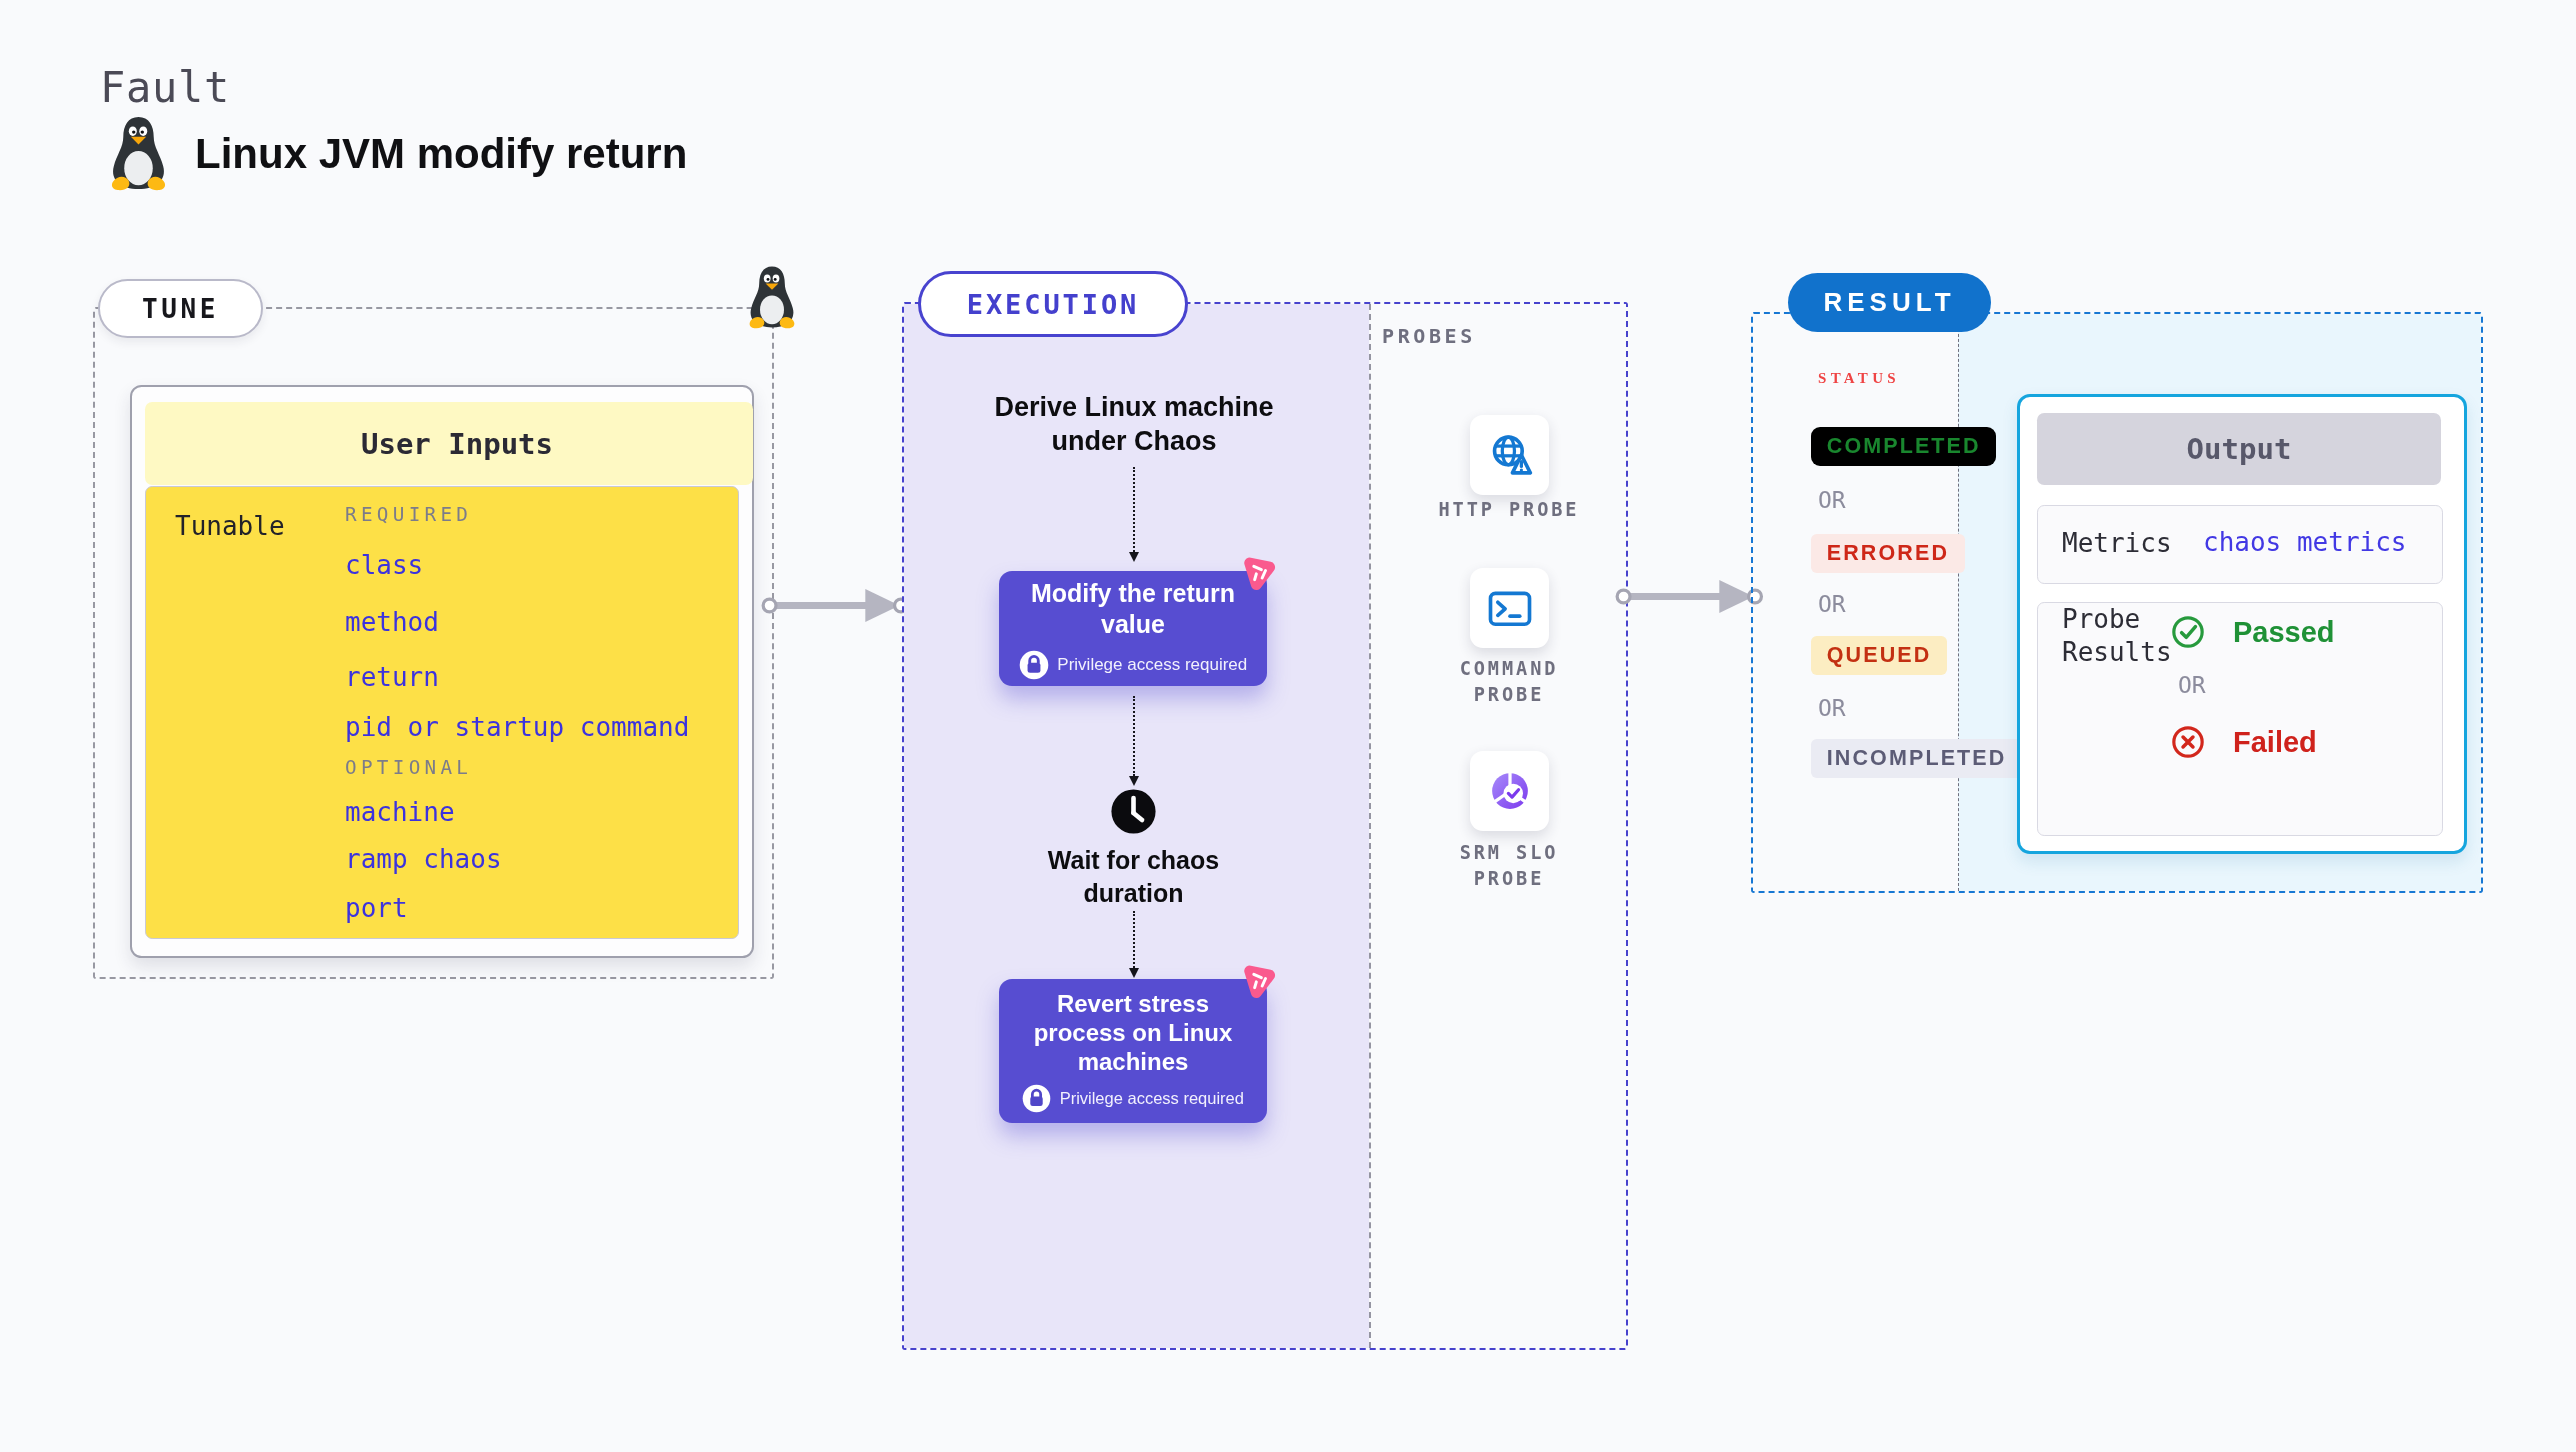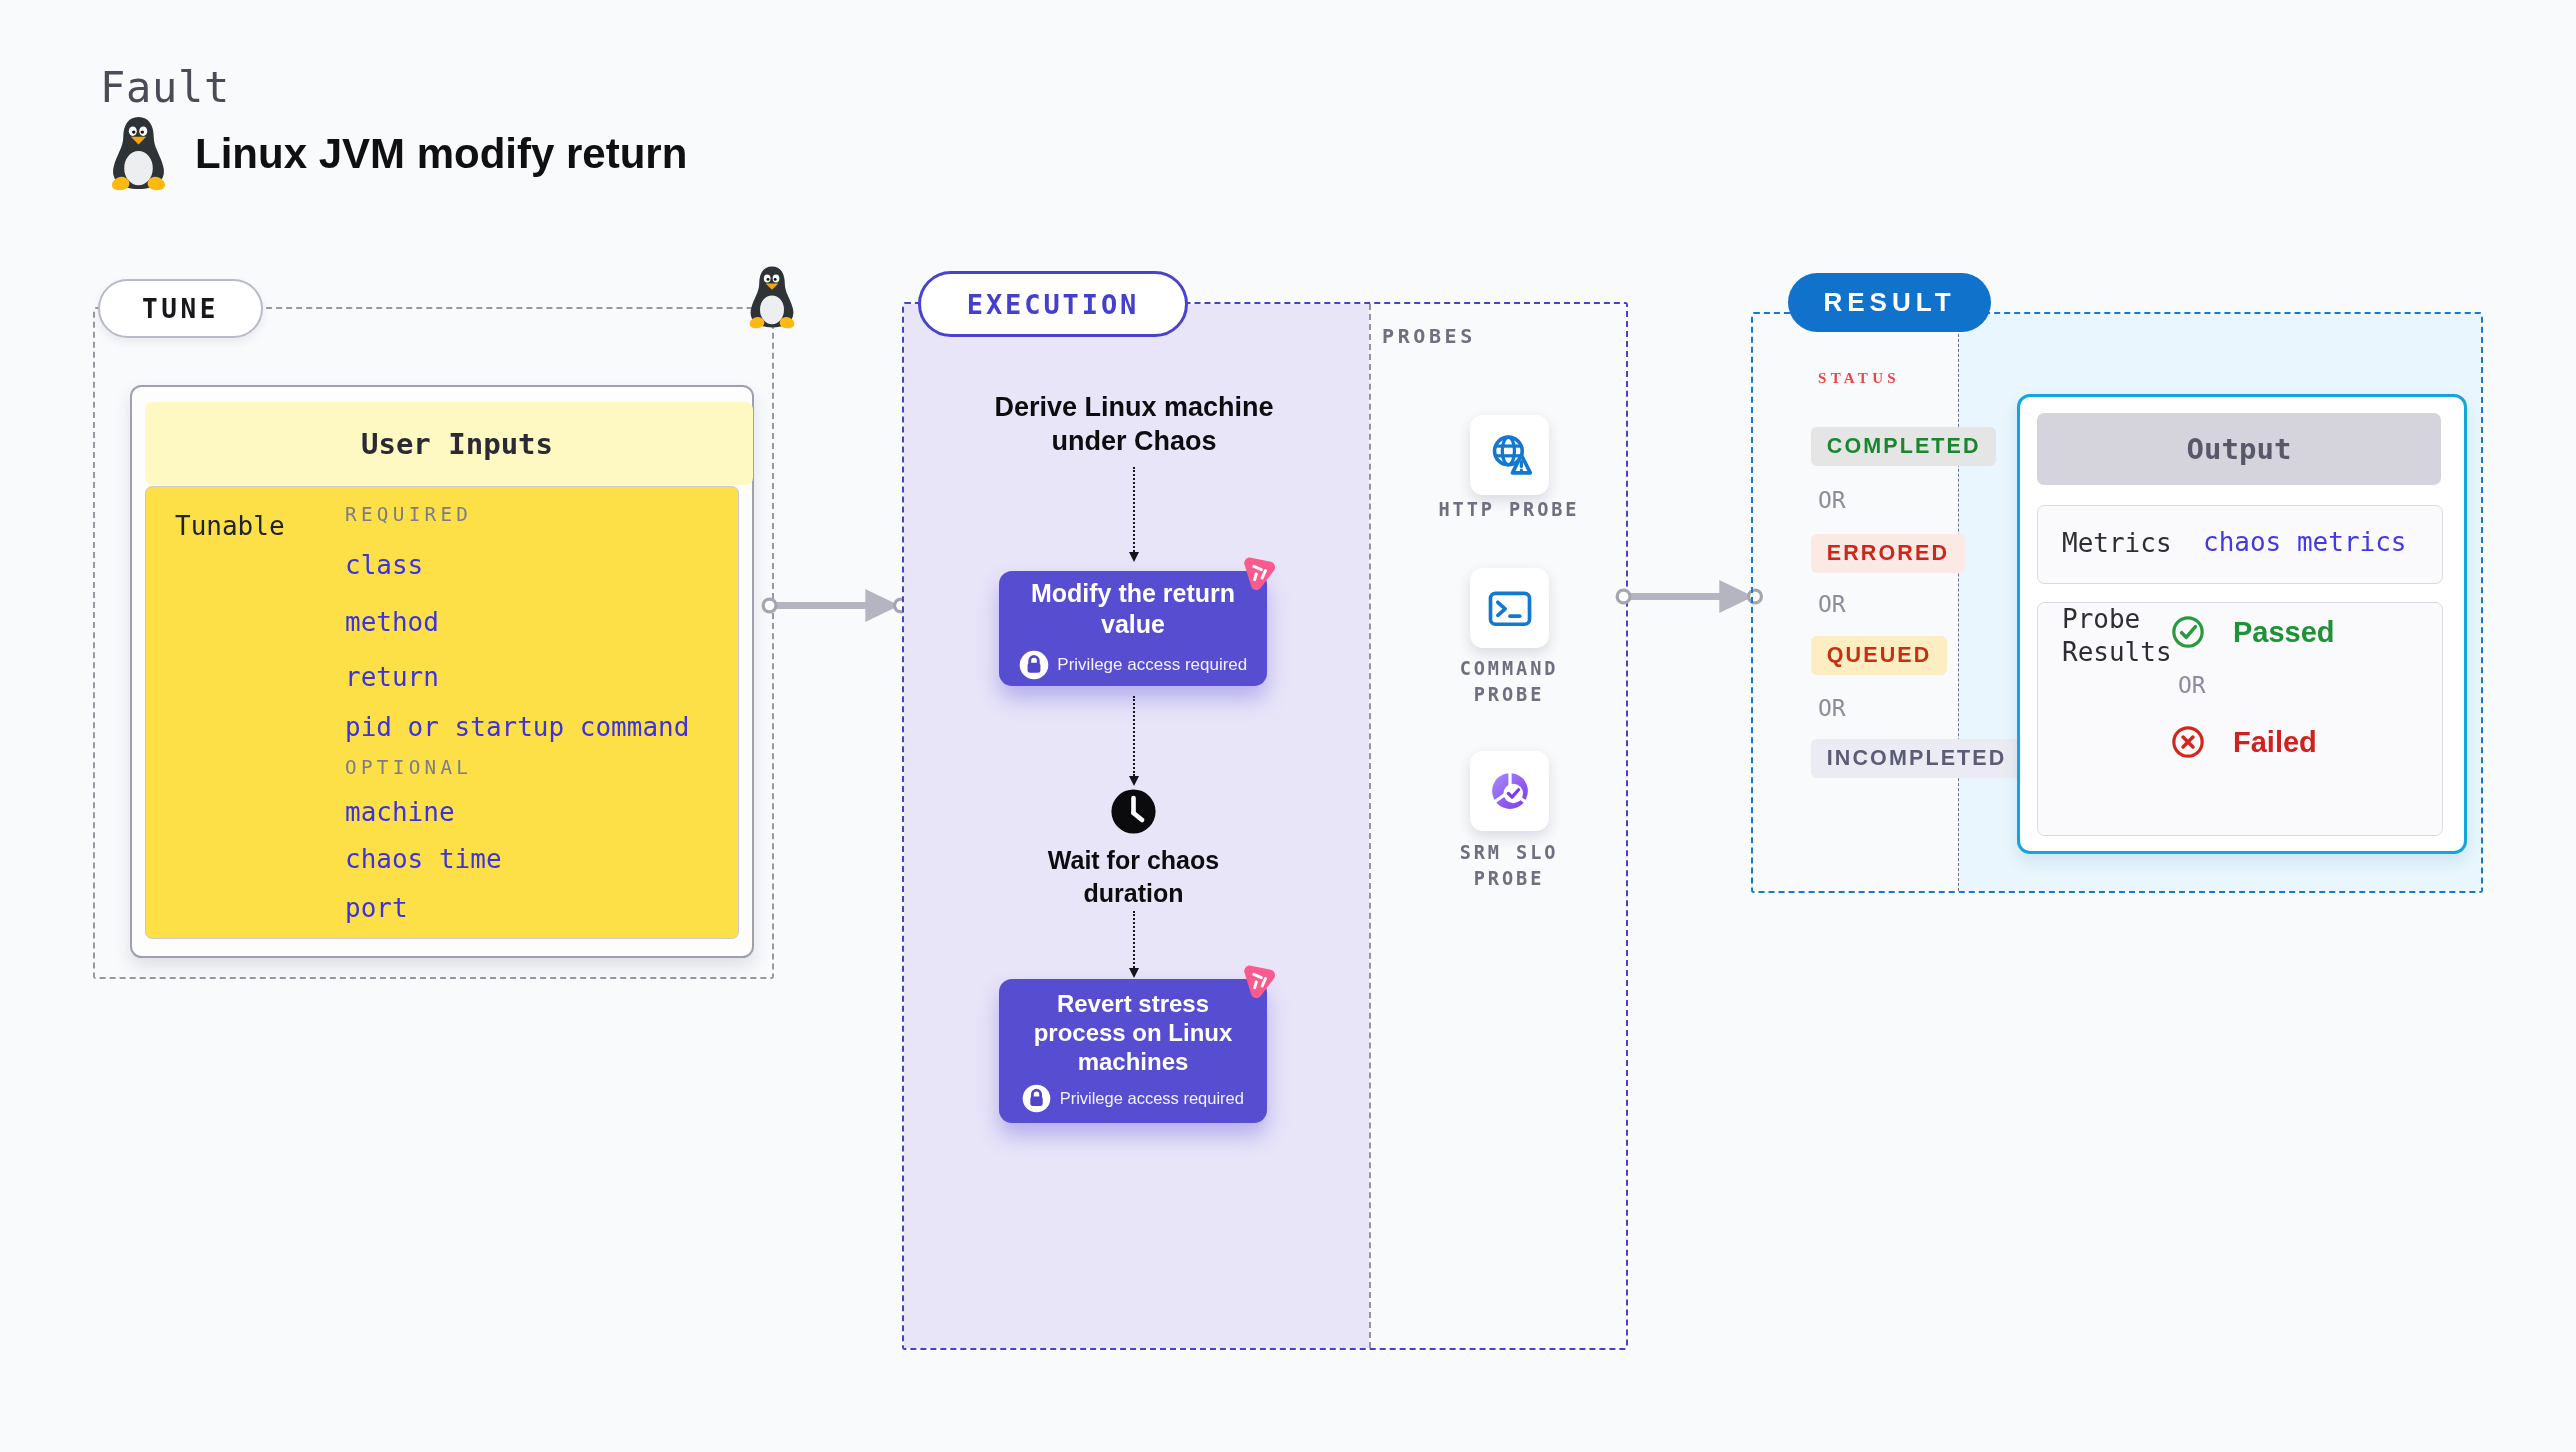--- a/index.html
+++ b/index.html
@@ -56,21 +56,21 @@
   
   .probes-label{font-size:20px;font-weight:bold;color:#6f6f7f;letter-spacing:3.6px;}
   .probe-card{width:79px;height:80px;background:#ffffff;border-radius:13px;
               box-shadow:0 5.7px 13px rgba(40,40,70,.14);display:flex;align-items:center;justify-content:center;}
   .probe-name{width:172px;text-align:center;font-size:18.6px;line-height:26px;font-weight:bold;
               color:#6f6f7f;letter-spacing:2.9px;}
 
   
   .status-label{font-size:15px;font-weight:bold;color:#ef4444;letter-spacing:4.3px;font-family:Liberation Serif, serif;}
   .badge{display:inline-block;padding:7.2px 15.8px;border-radius:5.7px;font-size:21.5px;font-weight:bold;letter-spacing:2.1px;}
-  .st-completed{background:#e5e5e5;color:#19872e;}
+  .st-completed{background:#000000;color:#19872e;border-radius:9px;}
   .st-errored{background:#fbe9e6;color:#ce2718;}
   .st-queued{background:#fcedc2;color:#c33012;}
   .st-incompleted{background:#eaebf3;color:#5c5c76;}
   .or-text{font-size:23px;color:#8c8c9d;}
 
   
   .out-card{left:2017px;top:394px;width:444px;height:454px;background:#ffffff;border:3.6px solid #15a5de;
             border-radius:13px;box-shadow:0 7.2px 15.8px rgba(20,110,160,.12);}
   .out-header{left:2037px;top:413px;width:404px;height:72px;background:#d5d4dd;border-radius:7.2px;
               display:flex;align-items:center;justify-content:center;font-size:29px;font-weight:bold;color:#58586a;}
@@ -133,21 +133,21 @@
   <div class="abs mono ui-header">User Inputs</div>
   <div class="abs ui-inner">
     <div class="abs mono ui-rowlabel">Tunable</div>
     <div class="abs mono ui-sec" style="left:199px;top:15.8px">REQUIRED</div>
     <div class="abs mono ui-link" style="left:199px;top:63px">class</div>
     <div class="abs mono ui-link" style="left:199px;top:120px">method</div>
     <div class="abs mono ui-link" style="left:199px;top:175px">return</div>
     <div class="abs mono ui-link" style="left:199px;top:225px">pid or startup command</div>
     <div class="abs mono ui-sec" style="left:199px;top:269px">OPTIONAL</div>
     <div class="abs mono ui-link" style="left:199px;top:310px">machine</div>
-    <div class="abs mono ui-link" style="left:199px;top:357px">chaos time</div>
+    <div class="abs mono ui-link" style="left:199px;top:357px">ramp chaos</div>
     <div class="abs mono ui-link" style="left:199px;top:406px">port</div>
   </div>
 
   <svg class="abs" style="left:761px;top:586px" width="150" height="39" viewBox="0 0 210 54">
     <line x1="16" y1="27" x2="150" y2="27" stroke="#b5b5c1" stroke-width="10"></line>
     <polygon points="146,4 146,50 194,27" fill="#b5b5c1"></polygon>
     <circle cx="12" cy="27" r="9" fill="#ffffff" stroke="#a5a5b2" stroke-width="4.5"></circle>
     <circle cx="196" cy="27" r="9" fill="#ffffff" stroke="#a5a5b2" stroke-width="4.5"></circle>
   </svg>
 

